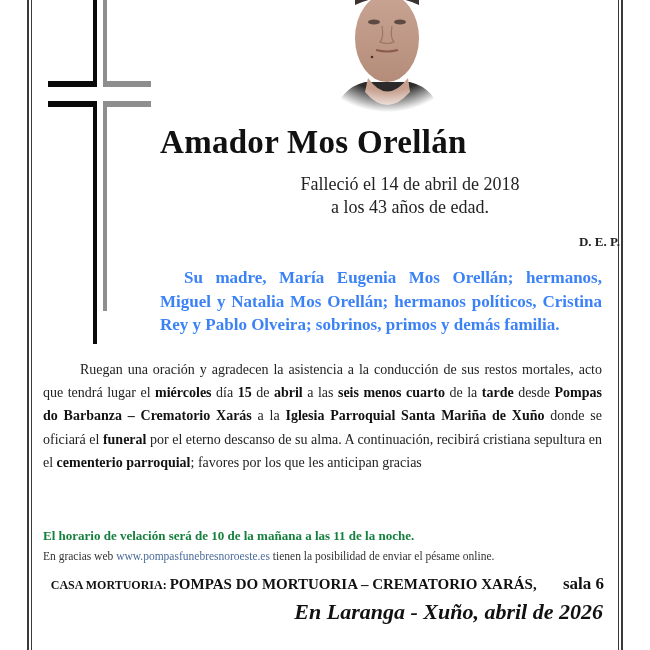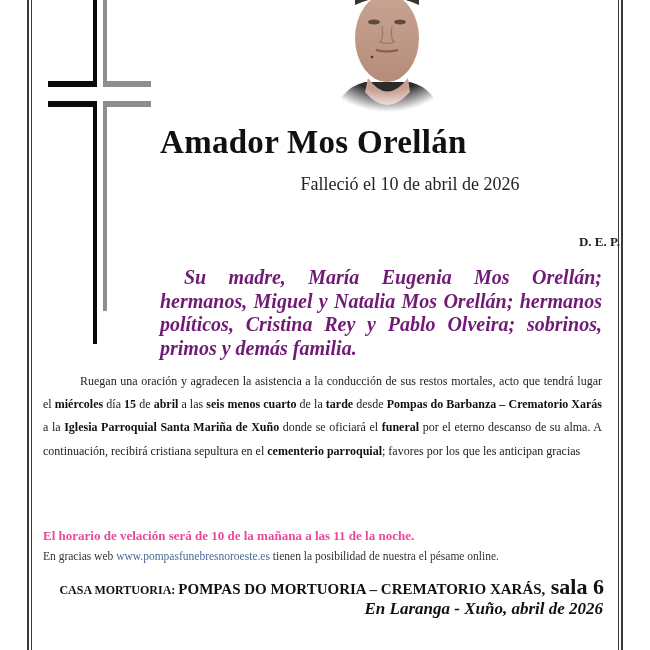--- a/index.html
+++ b/index.html
@@ -9,33 +9,33 @@
     .black { background: #0a0a0a; }
     .gray { background: #8e8e8e; }
 
     .photo { position: absolute; left: 320px; top: 0; width: 135px; height: 118px; overflow: hidden; }
     .photo svg { display: block; }
 
     .name { position: absolute; left: 160px; width: 460px; top: 124px; text-align: left; font-size: 33px; font-weight: bold; letter-spacing: 0.3px; color: #111; }
     .died { position: absolute; left: 200px; width: 420px; top: 173px; text-align: center; font-size: 18px; line-height: 23px; color: #222; }
     .dep { position: absolute; left: 200px; width: 420px; top: 234px; text-align: right; font-size: 13px; font-weight: bold; color: #222; }
 
-    .family { position: absolute; left: 160px; width: 442px; top: 266px; font-size: 20px; line-height: 23.5px; font-style: italic; font-weight: bold; text-align: justify; text-indent: 24px; color: #701a75; }
+    .family { position: absolute; left: 160px; width: 442px; top: 266px; font-size: 17px; line-height: 23.5px; font-weight: bold; text-align: justify; text-indent: 24px; color: #3b82f6; }
 
-    .body-text { position: absolute; left: 43px; width: 559px; top: 370px; font-size: 12px; line-height: 23.2px; text-align: justify; text-indent: 37px; color: #222; }
+    .body-text { position: absolute; left: 43px; width: 559px; top: 358px; font-size: 14px; line-height: 23.2px; text-align: justify; text-indent: 37px; color: #222; }
     .body-text b { color: #111; }
 
-    .vigil { position: absolute; left: 43px; width: 560px; top: 528px; font-size: 13px; font-weight: bold; color: #ec4899; }
+    .vigil { position: absolute; left: 43px; width: 560px; top: 528px; font-size: 13px; font-weight: bold; color: #15803d; }
     .web { position: absolute; left: 43px; width: 560px; top: 550px; font-size: 11.5px; color: #333; }
     .web .link { color: #4a6a9a; font-family: Liberation Serif, serif; }
 
     .casa { position: absolute; right: 46px; top: 574px; font-size: 15px; font-weight: bold; color: #111; white-space: nowrap; }
     .casa .label { font-size: 12px; }
-    .casa .sala { font-size: 22px; }
-    .place { position: absolute; right: 47px; top: 599px; font-size: 17px; font-weight: bold; font-style: italic; color: #111; white-space: nowrap; }
+    .casa .sala { font-size: 17px; margin-left: 22px; }
+    .place { position: absolute; right: 47px; top: 599px; font-size: 22px; font-weight: bold; font-style: italic; color: #111; white-space: nowrap; }
   </style>
 </head>
 <body>
 
 <div class="border-line" style="left:27px;"></div>
 <div class="border-line" style="left:31px;width:1px;"></div>
 <div class="border-line" style="left:618px;width:1px;"></div>
 <div class="border-line" style="left:621px;"></div>
 
 <div>
@@ -70,25 +70,26 @@
     <ellipse cx="80" cy="22" rx="6" ry="2.5" fill="#5d4a42"></ellipse>
     <path d="M62 26 Q64 38 60 42 Q67 45 74 42 Q70 38 72 26" fill="none" stroke="#9c7566" stroke-width="1.2"></path>
     <path d="M56 50 Q67 53 78 50" fill="none" stroke="#8a5a4e" stroke-width="2"></path>
     <circle cx="52" cy="57" r="1.3" fill="#4a2e28"></circle>
     <rect width="135" height="118" fill="url(#fade)"></rect>
   </svg>
 </div>
 
 <div class="name">Amador Mos Orellán</div>
 <div class="died">
-  <div>Falleció el 10 de abril de 2026</div>
+  <div>Falleció el 14 de abril de 2018</div>
+  <div>a los 43 años de edad.</div>
 </div>
 <div class="dep">D. E. P.</div>
 
 <div class="family">Su madre, María Eugenia Mos Orellán; hermanos, Miguel y Natalia Mos Orellán; hermanos políticos, Cristina Rey y Pablo Olveira; sobrinos, primos y demás familia.</div>
 
 <div class="body-text"><span>Ruegan una oración y agradecen la asistencia a la conducción de sus restos mortales, acto que tendrá lugar el </span><b>miércoles</b><span> día </span><b>15</b><span> de </span><b>abril</b><span> a las </span><b>seis menos cuarto</b><span> de la </span><b>tarde</b><span> desde </span><b>Pompas do Barbanza – Crematorio Xarás</b><span> a la </span><b>Iglesia Parroquial Santa Mariña de Xuño</b><span> donde se oficiará el </span><b>funeral</b><span> por el eterno descanso de su alma. A continuación, recibirá cristiana sepultura en el </span><b>cementerio parroquial</b><span>; favores por los que les anticipan gracias</span></div>
 
 <div class="vigil">El horario de velación será de 10 de la mañana a las 11 de la noche.</div>
-<div class="web"><span>En gracias web </span><span class="link">www.pompasfunebresnoroeste.es</span><span> tienen la posibilidad de nuestra el pésame online.</span></div>
+<div class="web"><span>En gracias web </span><span class="link">www.pompasfunebresnoroeste.es</span><span> tienen la posibilidad de enviar el pésame online.</span></div>
 
 <div class="casa"><span class="label">CASA MORTUORIA: </span><span>POMPAS DO MORTUORIA – CREMATORIO XARÁS,</span><span class="sala"> sala 6</span></div>
 <div class="place">En Laranga - Xuño, abril de 2026</div>
 
 </body></html>

